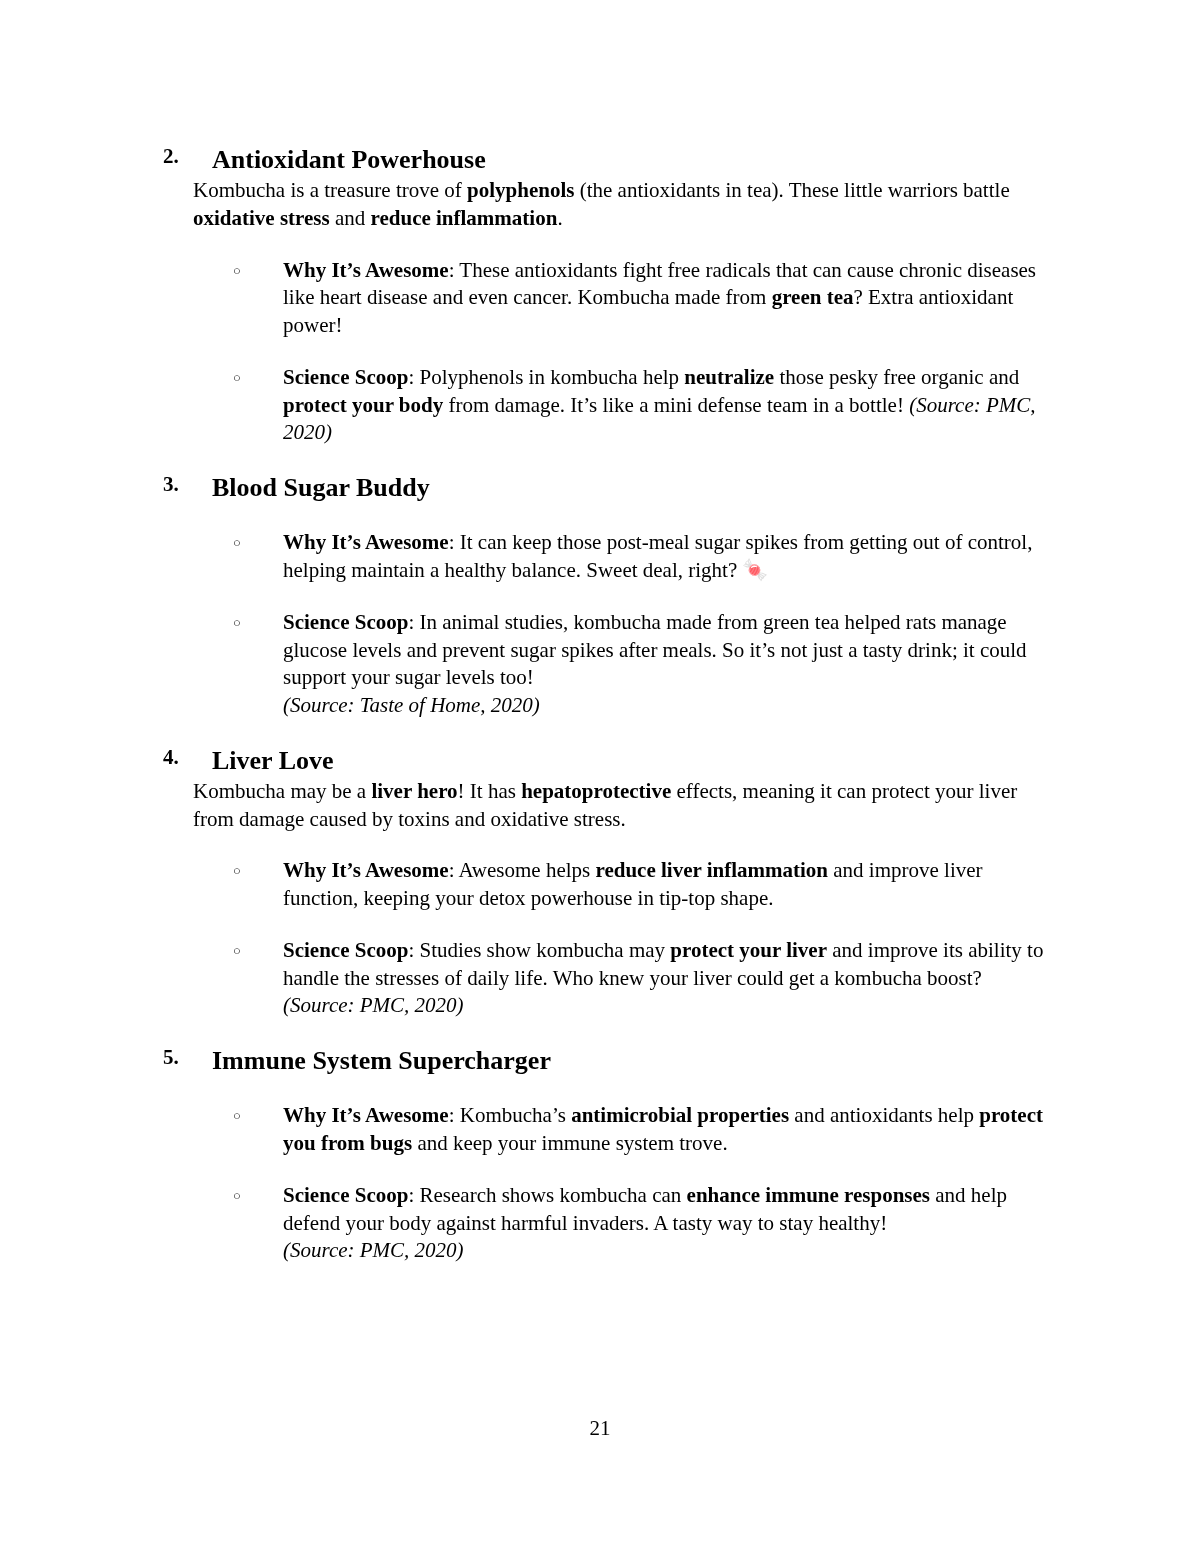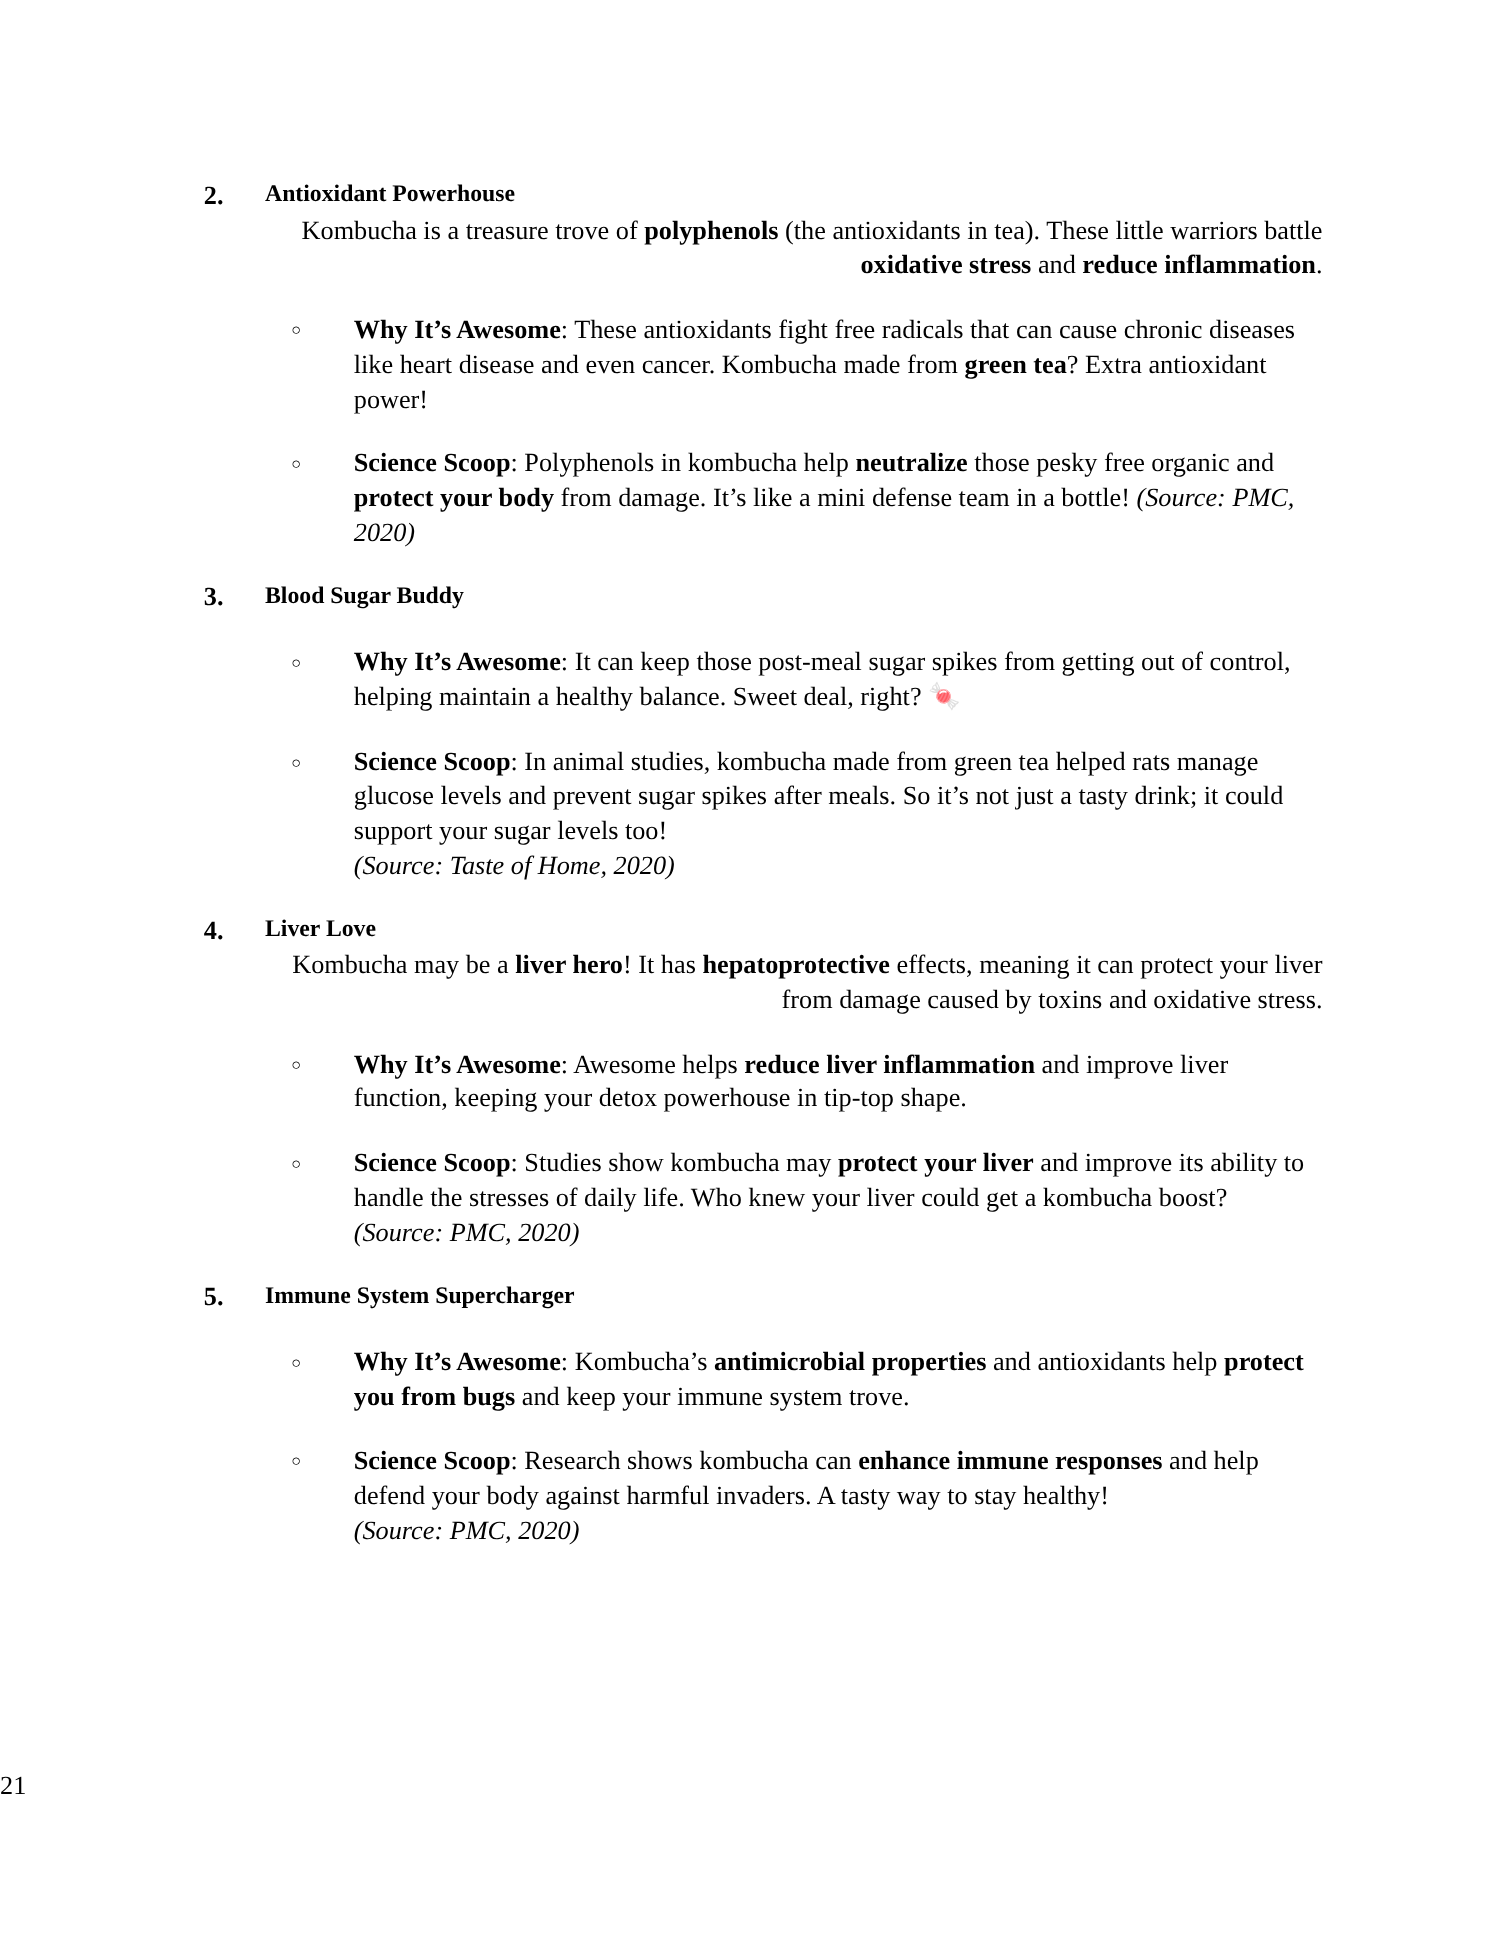--- a/index.html
+++ b/index.html
@@ -21,41 +21,42 @@
     width: 895px;
   }
   .list-item { margin-bottom: 24px; }
   .item-head { display: flex; }
   .item-num {
     flex: none;
     width: 49px;
     font-weight: bold;
   }
   .item-title {
-    font-size: 19px;
+    font-size: 26px;
     font-weight: bold;
     line-height: 1.32;
   }
-  .item-intro { margin-left: 30px; text-align: right; }
+  .item-intro { margin-left: 30px; }
   .bullets { margin-left: 70px; }
   .bullet { display: flex; margin-top: 24px; }
   .bullet-marker {
     flex: none;
     width: 50px;
     font-size: 13px;
     padding-top: 5px;
   }
   .bullet-text { flex: 1; font-family: Liberation Serif, serif; }
   .b { font-weight: bold; }
   .i { font-style: italic; }
   .page-number {
     position: absolute;
     top: 1415px;
     left: 0;
     right: 0;
+    text-align: center;
   }
 </style>
 </head>
 <body>
 
 <main class="content">
 
   <section class="list-item">
     <div class="item-head">
       <span class="item-num">2.</span>

